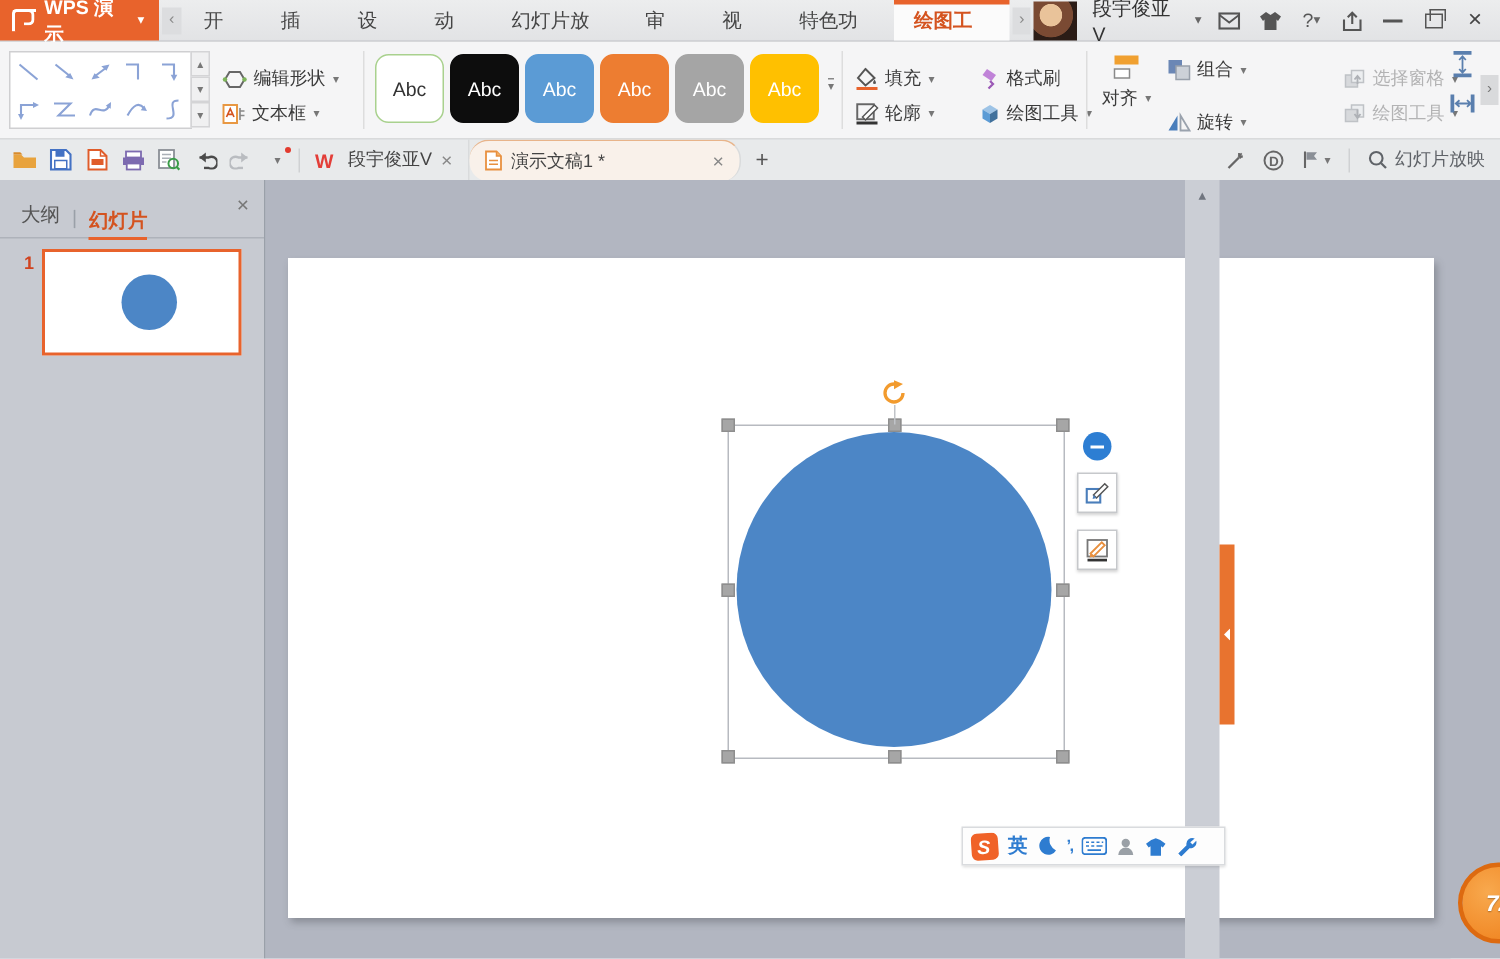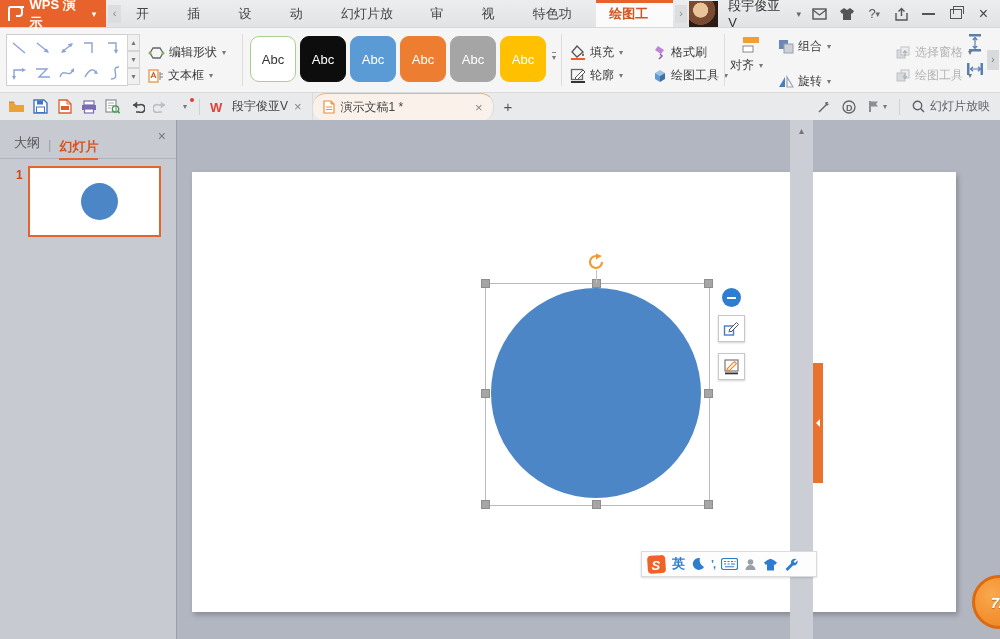--- a/index.html
+++ b/index.html
@@ -296,21 +296,21 @@
           <span class="rb-caret">▾</span>
       </div>
     </div>
     <div class="rb-divider" style="left:724px;"></div>
 
     <div style="position:absolute;left:730px;top:6px;width:42px;text-align:center;">
       <svg width="20" height="20">
           <rect x="2" y="3" width="16" height="6" fill="#f0a030"></rect>
           <rect x="2" y="12" width="10" height="6" fill="#fff" stroke="#8a8a8a"></rect>
         </svg>
-      <div class="rb-item" style="justify-content:flex-start;">
+      <div class="rb-item" style="justify-content:center;">
           <span>对齐</span>
           <span class="rb-caret">▾</span>
         </div>
     </div>
     <div class="vstack2" style="left:778px;justify-content:space-between;">
       <div class="rb-item">
         <svg width="16" height="15">
             <rect x="1" y="1" width="9" height="9" fill="#6b87b5"></rect>
             <rect x="6" y="5" width="9" height="9" fill="#ccd1d8" stroke="#98a0ab"></rect>
           </svg>

